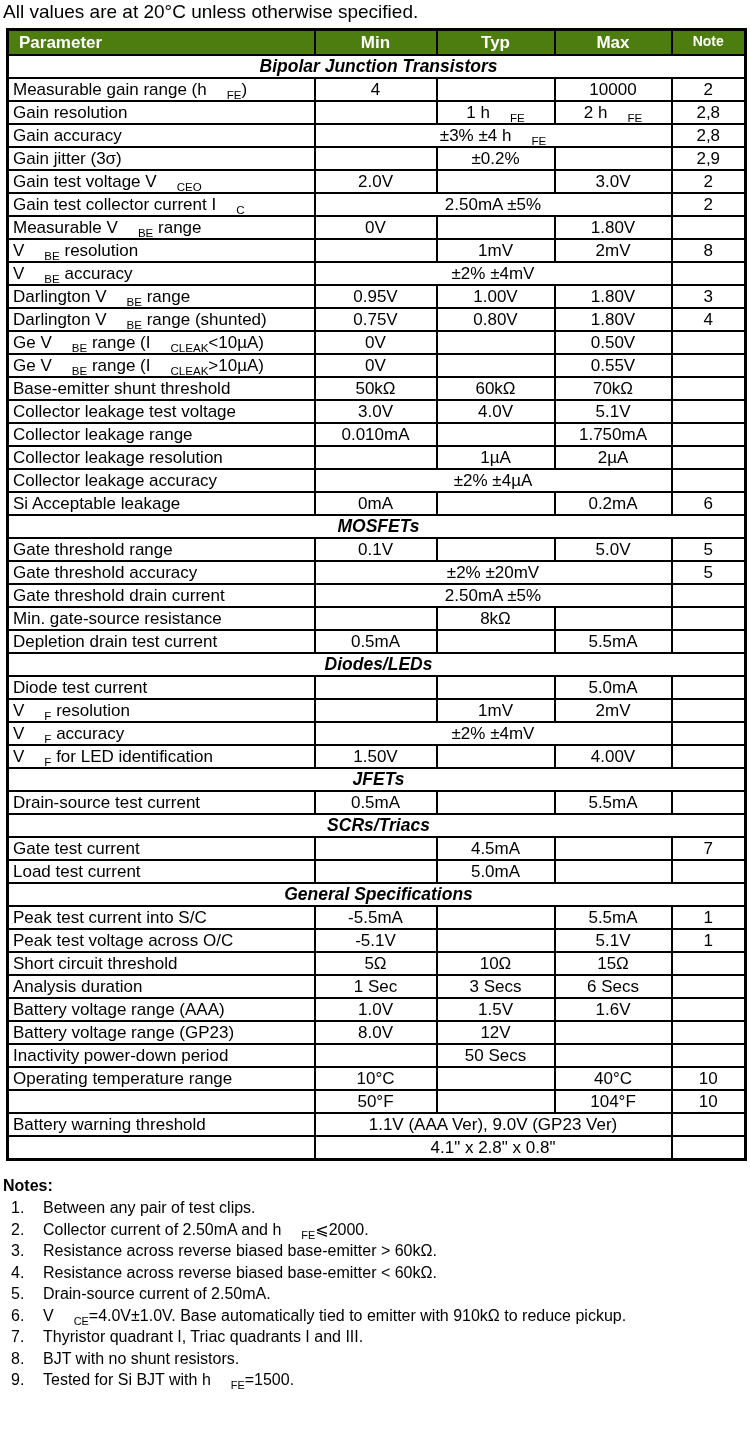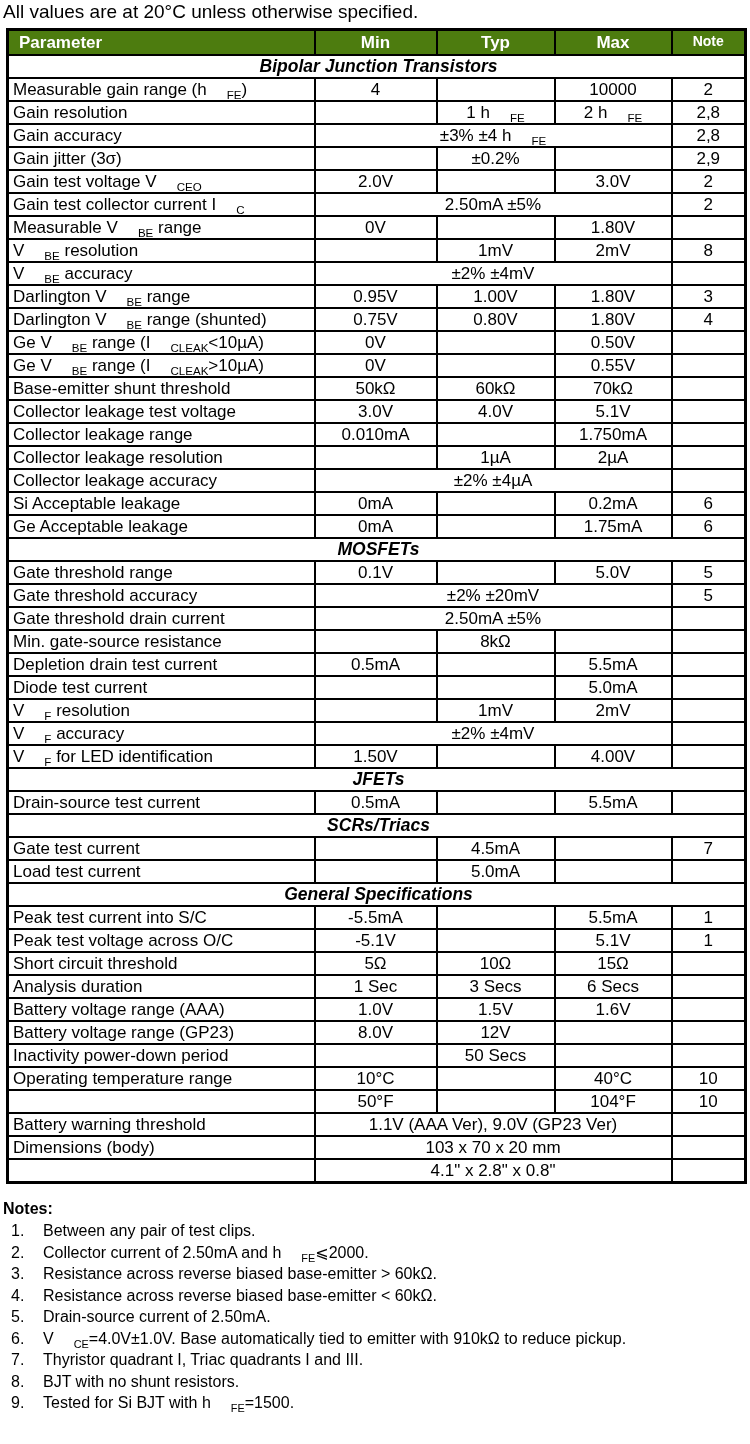--- a/index.html
+++ b/index.html
@@ -164,27 +164,20 @@
         <td colspan="3" class="val">±2% ±4µA</td>
         <td class="val"></td>
       </tr>
       <tr>
         <td class="param">Si Acceptable leakage</td>
         <td class="val">0mA</td>
         <td class="val"></td>
         <td class="val">0.2mA</td>
         <td class="val">6</td>
       </tr>
-      <tr>
-        <td class="param">Ge Acceptable leakage</td>
-        <td class="val">0mA</td>
-        <td class="val"></td>
-        <td class="val">1.75mA</td>
-        <td class="val">6</td>
-      </tr>
       <tr class="section-row">
         <td colspan="5">MOSFETs</td>
       </tr>
       <tr>
         <td class="param">Gate threshold range</td>
         <td class="val">0.1V</td>
         <td class="val"></td>
         <td class="val">5.0V</td>
         <td class="val">5</td>
       </tr>
@@ -204,20 +197,23 @@
         <td class="val">8kΩ</td>
         <td class="val"></td>
         <td class="val"></td>
       </tr>
       <tr>
         <td class="param">Depletion drain test current</td>
         <td class="val">0.5mA</td>
         <td class="val"></td>
         <td class="val">5.5mA</td>
         <td class="val"></td>
+      </tr>
+      <tr class="section-row">
+        <td colspan="5">Diodes/LEDs</td>
       </tr>
       <tr>
         <td class="param">Diode test current</td>
         <td class="val"></td>
         <td class="val"></td>
         <td class="val">5.0mA</td>
         <td class="val"></td>
       </tr>
       <tr>
         <td class="param">V<sub>F</sub> resolution</td>
@@ -327,25 +323,20 @@
       <tr>
         <td class="param"></td>
         <td class="val">50°F</td>
         <td class="val"></td>
         <td class="val">104°F</td>
         <td class="val">10</td>
       </tr>
       <tr>
         <td class="param">Battery warning threshold</td>
         <td colspan="3" class="val">1.1V (AAA Ver), 9.0V (GP23 Ver)</td>
-        <td class="val"></td>
-      </tr>
-      <tr>
-        <td class="param">Dimensions (body)</td>
-        <td colspan="3" class="val">103 x 70 x 20 mm</td>
         <td class="val"></td>
       </tr>
       <tr>
         <td class="param"></td>
         <td colspan="3" class="val">4.1" x 2.8" x 0.8"</td>
         <td class="val"></td>
       </tr>
     </tbody>
 </table>
 

